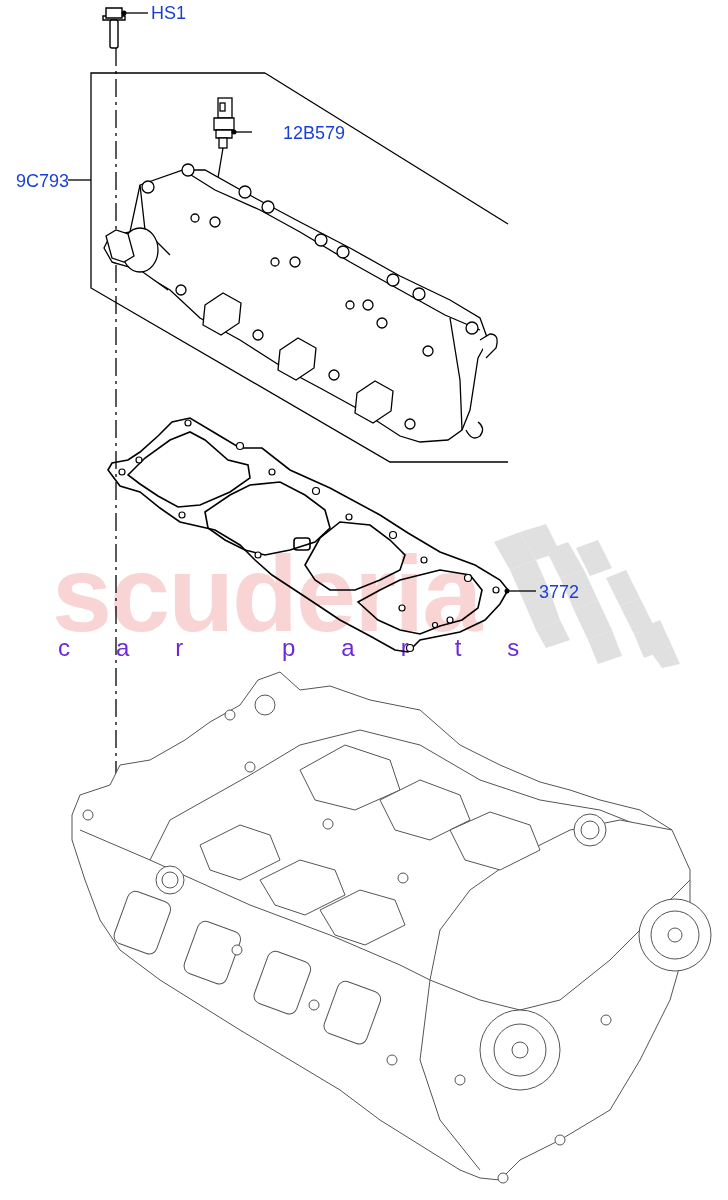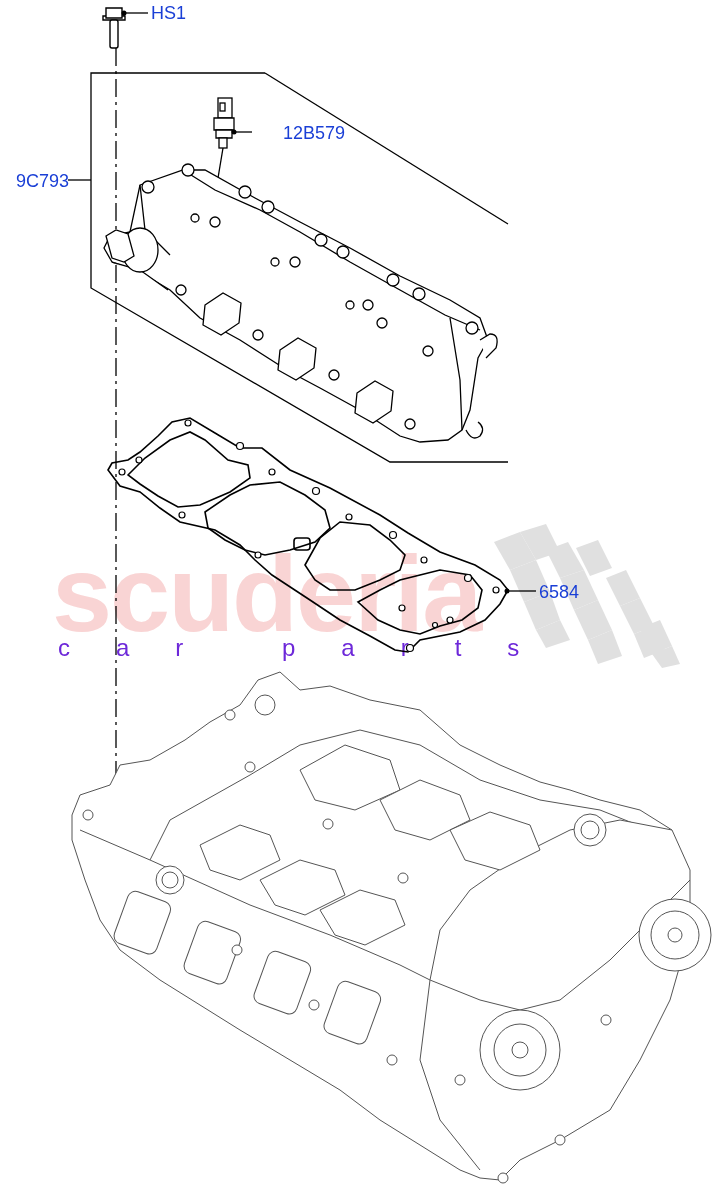--- a/index.html
+++ b/index.html
@@ -202,15 +202,15 @@
       <circle cx="560" cy="1140" r="5"></circle>
         <circle cx="503" cy="1178" r="5"></circle>
       <circle cx="460" cy="1080" r="5"></circle>
         <circle cx="606" cy="1020" r="5"></circle>
     </g>
   </svg>
 
   <div class="callout" style="left:151px; top:4px;">HS1</div>
   <div class="callout" style="left:255px; top:124px;margin-left:28px;">12B579</div>
   <div class="callout" style="left:16px; top:172px;">9C793</div>
-  <div class="callout" style="left:539px; top:583px;">6584</div>
+  <div class="callout" style="left:539px; top:583px;">3772</div>
 
 </div>
 
 </body></html>

